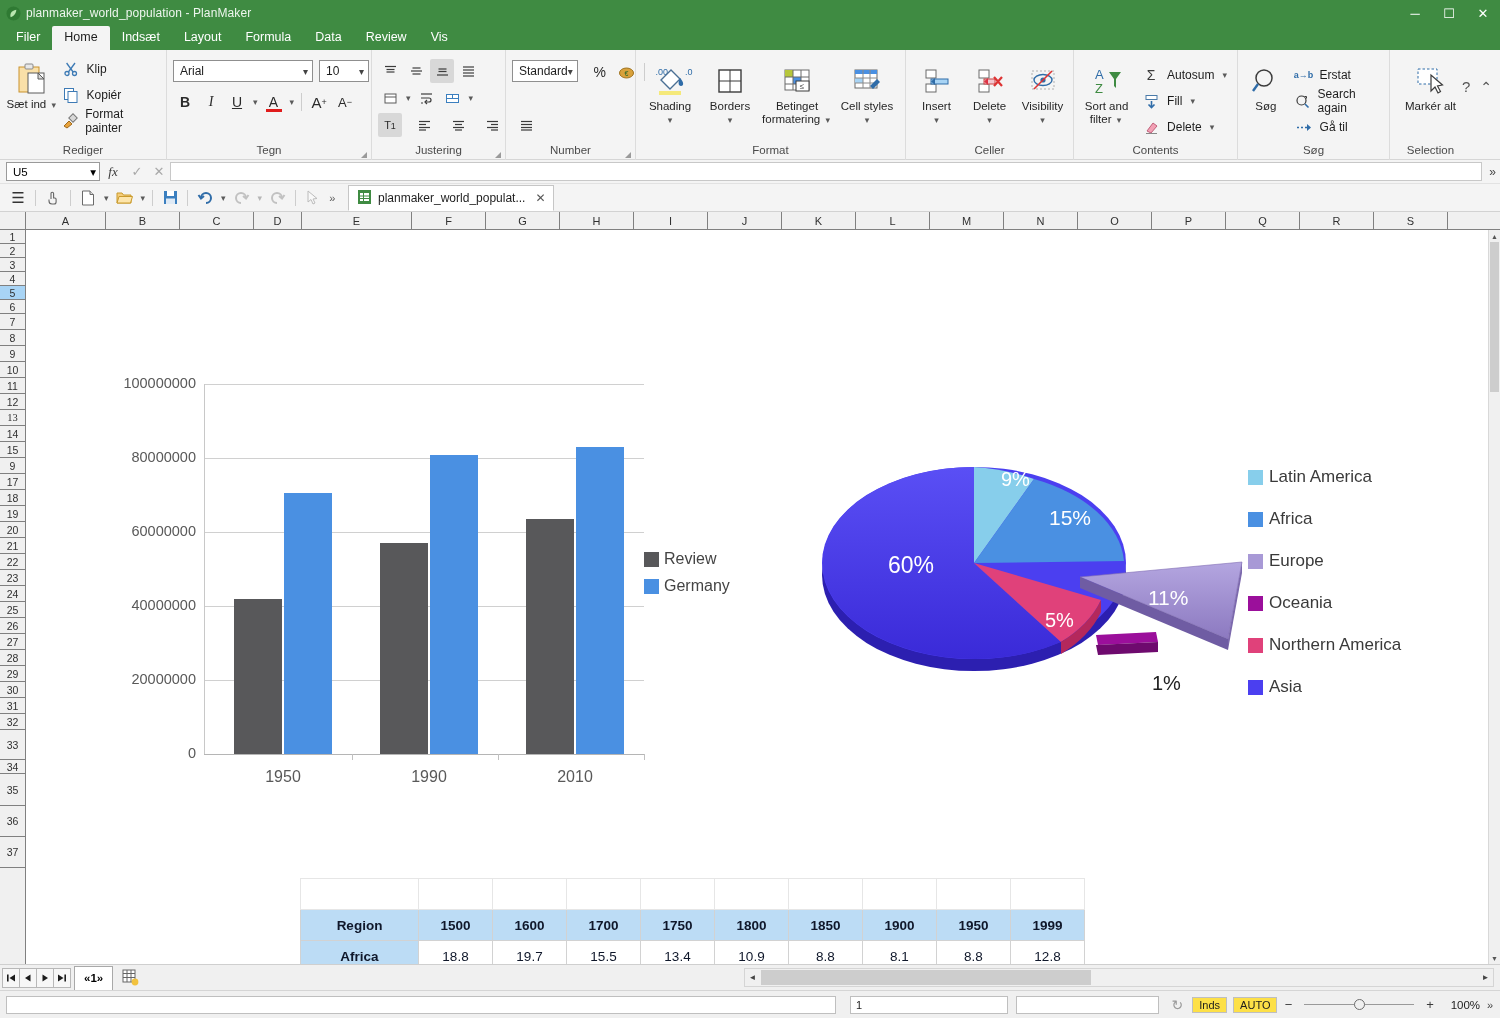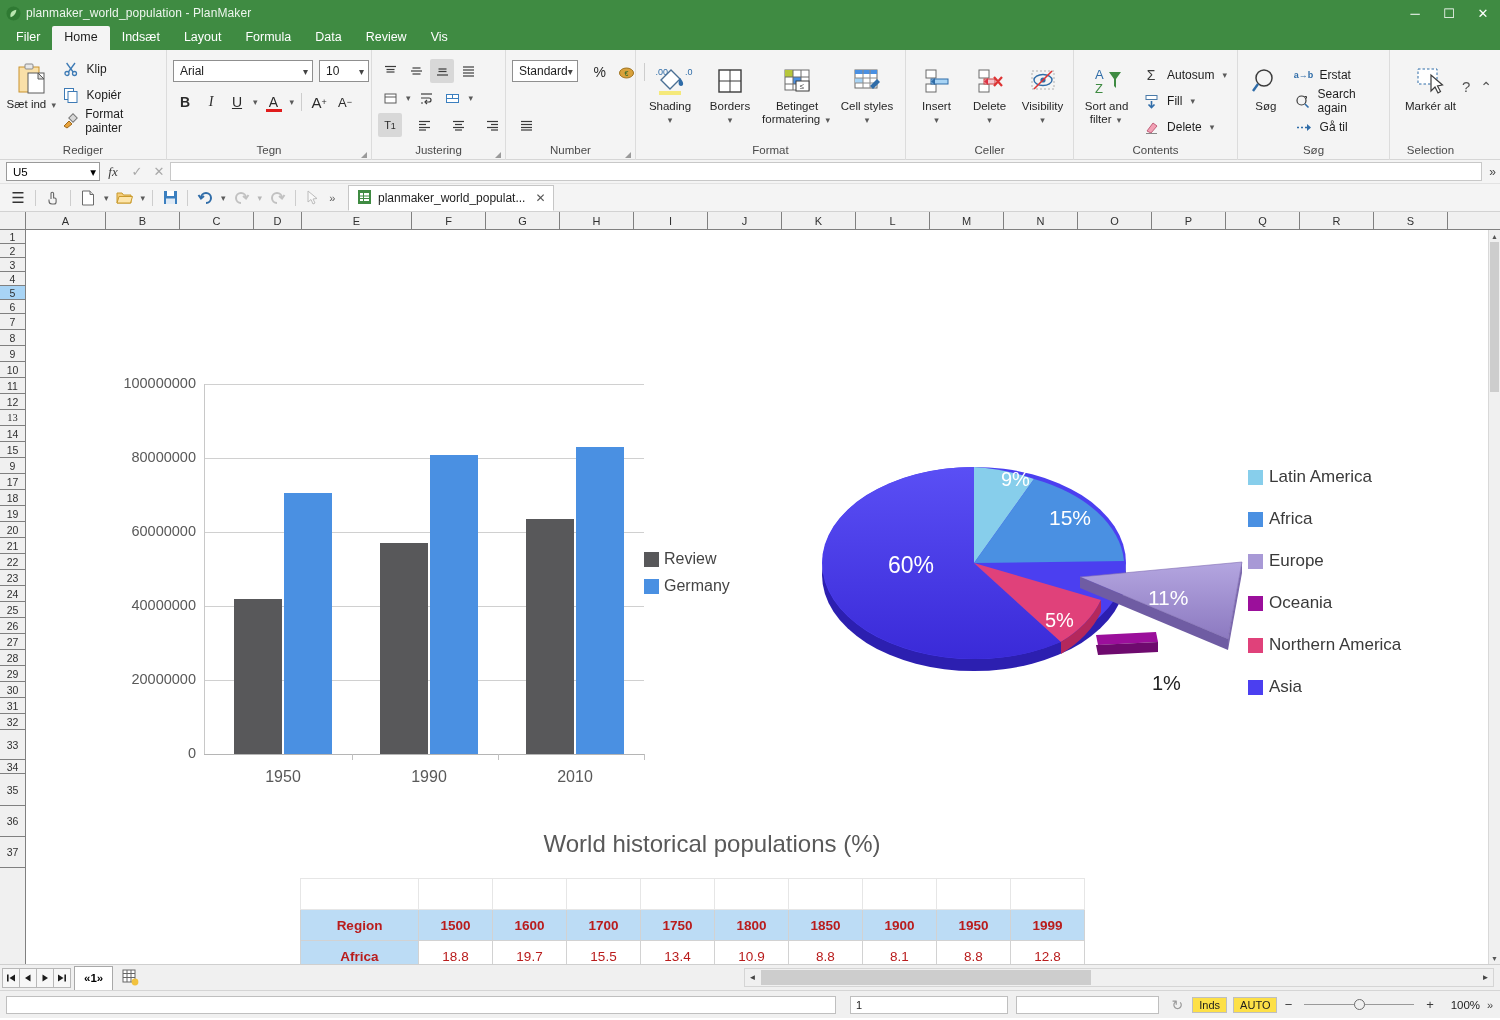--- a/index.html
+++ b/index.html
@@ -136,21 +136,21 @@
   .xlab { position:absolute; font-size:16px; color:#595959; text-align:center; }
   .gline { position:absolute; height:1px; background:#d0d0d0; }
   .bar { position:absolute; }
   .legitem { font-size:16px; color:#444; display:flex; align-items:center; margin-bottom:9px; }
   .legitem .sw { width:15px; height:15px; margin-right:5px; flex:none;}
   .pielegitem { font-size:17px; color:#3a3a3a; display:flex; align-items:center; margin-bottom:22px; }
   .pielegitem .sw { width:15px; height:15px; margin-right:6px; flex:none;}
 
   .tabletitle { position:absolute; font-size:24px; color:#595959; }
   table.data { position:absolute; border-collapse:collapse; }
-  table.data td { border:1px solid #d2d2d2; font-size:13.5px; color:#b91c1c; height:31px; text-align:center; }
+  table.data td { border:1px solid #d2d2d2; font-size:13.5px; color:#0f172a; height:31px; text-align:center; }
   table.data td.hdr { background:#bcdcf5; font-weight:bold; }
   table.data td.rhdr { background:#bcdcf5; font-weight:bold; }
   table.data td.blank { border:1px solid #e6e6e6; }
 
   
   .sheetbar { height:26px; background:#f0f0f0; display:flex; align-items:center;
               border-top:1px solid #cfcfcf; padding-left:2px; position:relative;}
   .navbtn { width:18px; height:20px; display:flex; align-items:center; justify-content:center;
             font-size:9px; color:#1d1d1d; border:1px solid #b8b8b8; background:#f7f7f7; margin-right:-1px;}
   .shtab { height:24px; background:#ffffff; border:1px solid #a9a9a9; border-bottom:none;
@@ -882,21 +882,20 @@
         <div class="pielegitem">
           <span class="sw" style="background:#e0417a"></span>
           <span>Northern America</span>
         </div>
         <div class="pielegitem">
           <span class="sw" style="background:#4b3ff0"></span>
           <span>Asia</span>
         </div>
       </div>
 
-      <div class="tabletitle" style="left:486px;top:600px;width:400px;text-align:center">World historical populations (%)</div>
 
       <table class="data" style="left:274px;top:648px">
         <tbody>
             <tr>
           <td class="blank" style="width:118px;height:18px;background:#fff"></td>
           <td class="blank" style="width:74px;background:#fff"></td>
           <td class="blank" style="width:74px;background:#fff"></td>
           <td class="blank" style="width:74px;background:#fff"></td>
           <td class="blank" style="width:74px;background:#fff"></td>
           <td class="blank" style="width:74px;background:#fff"></td>

